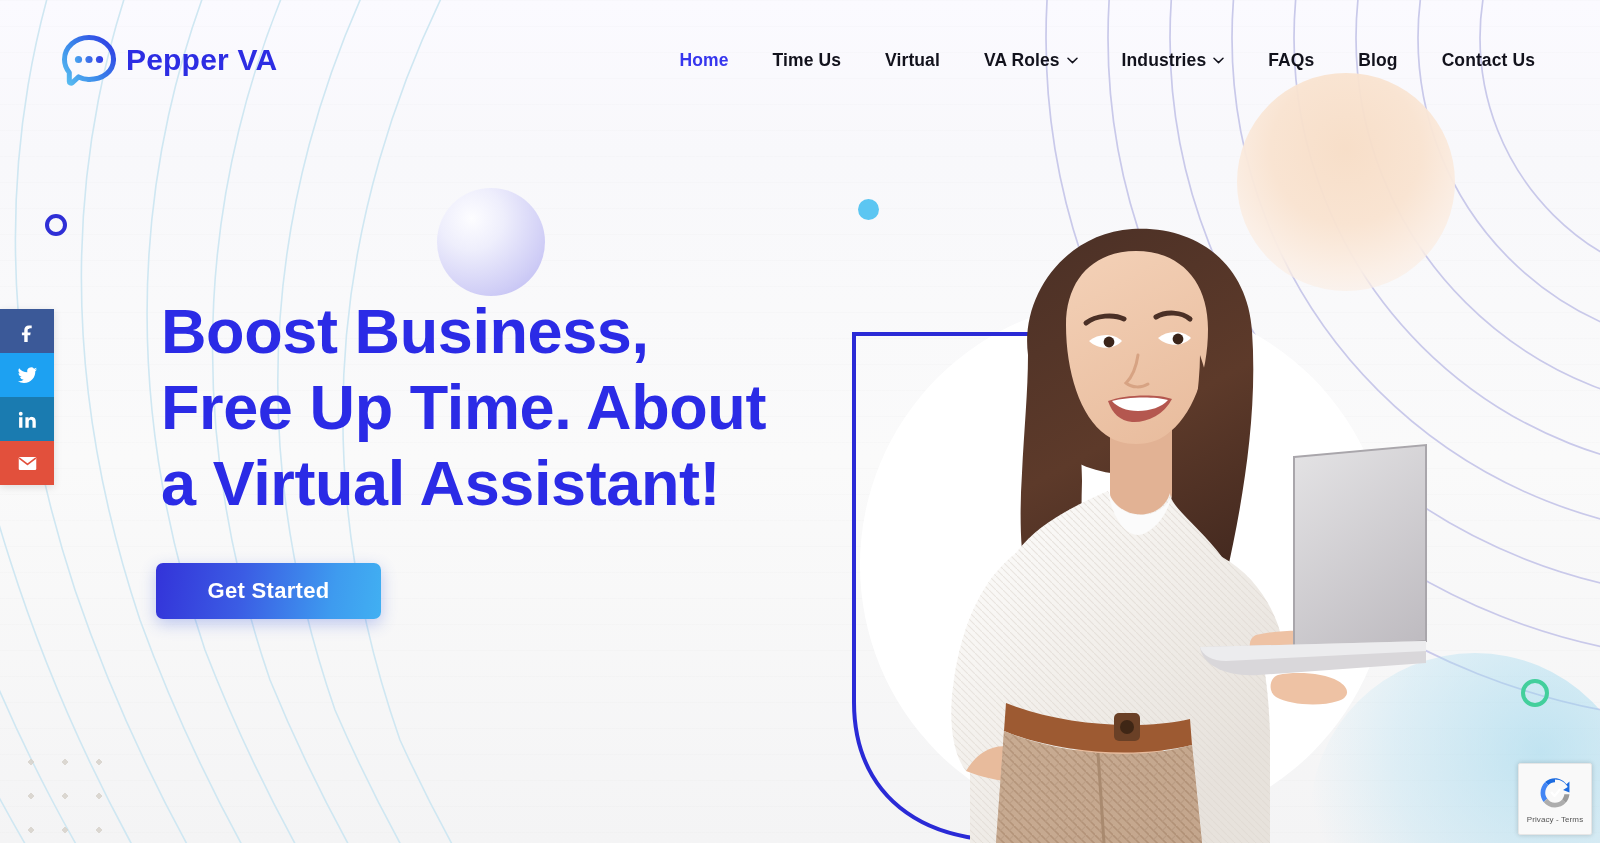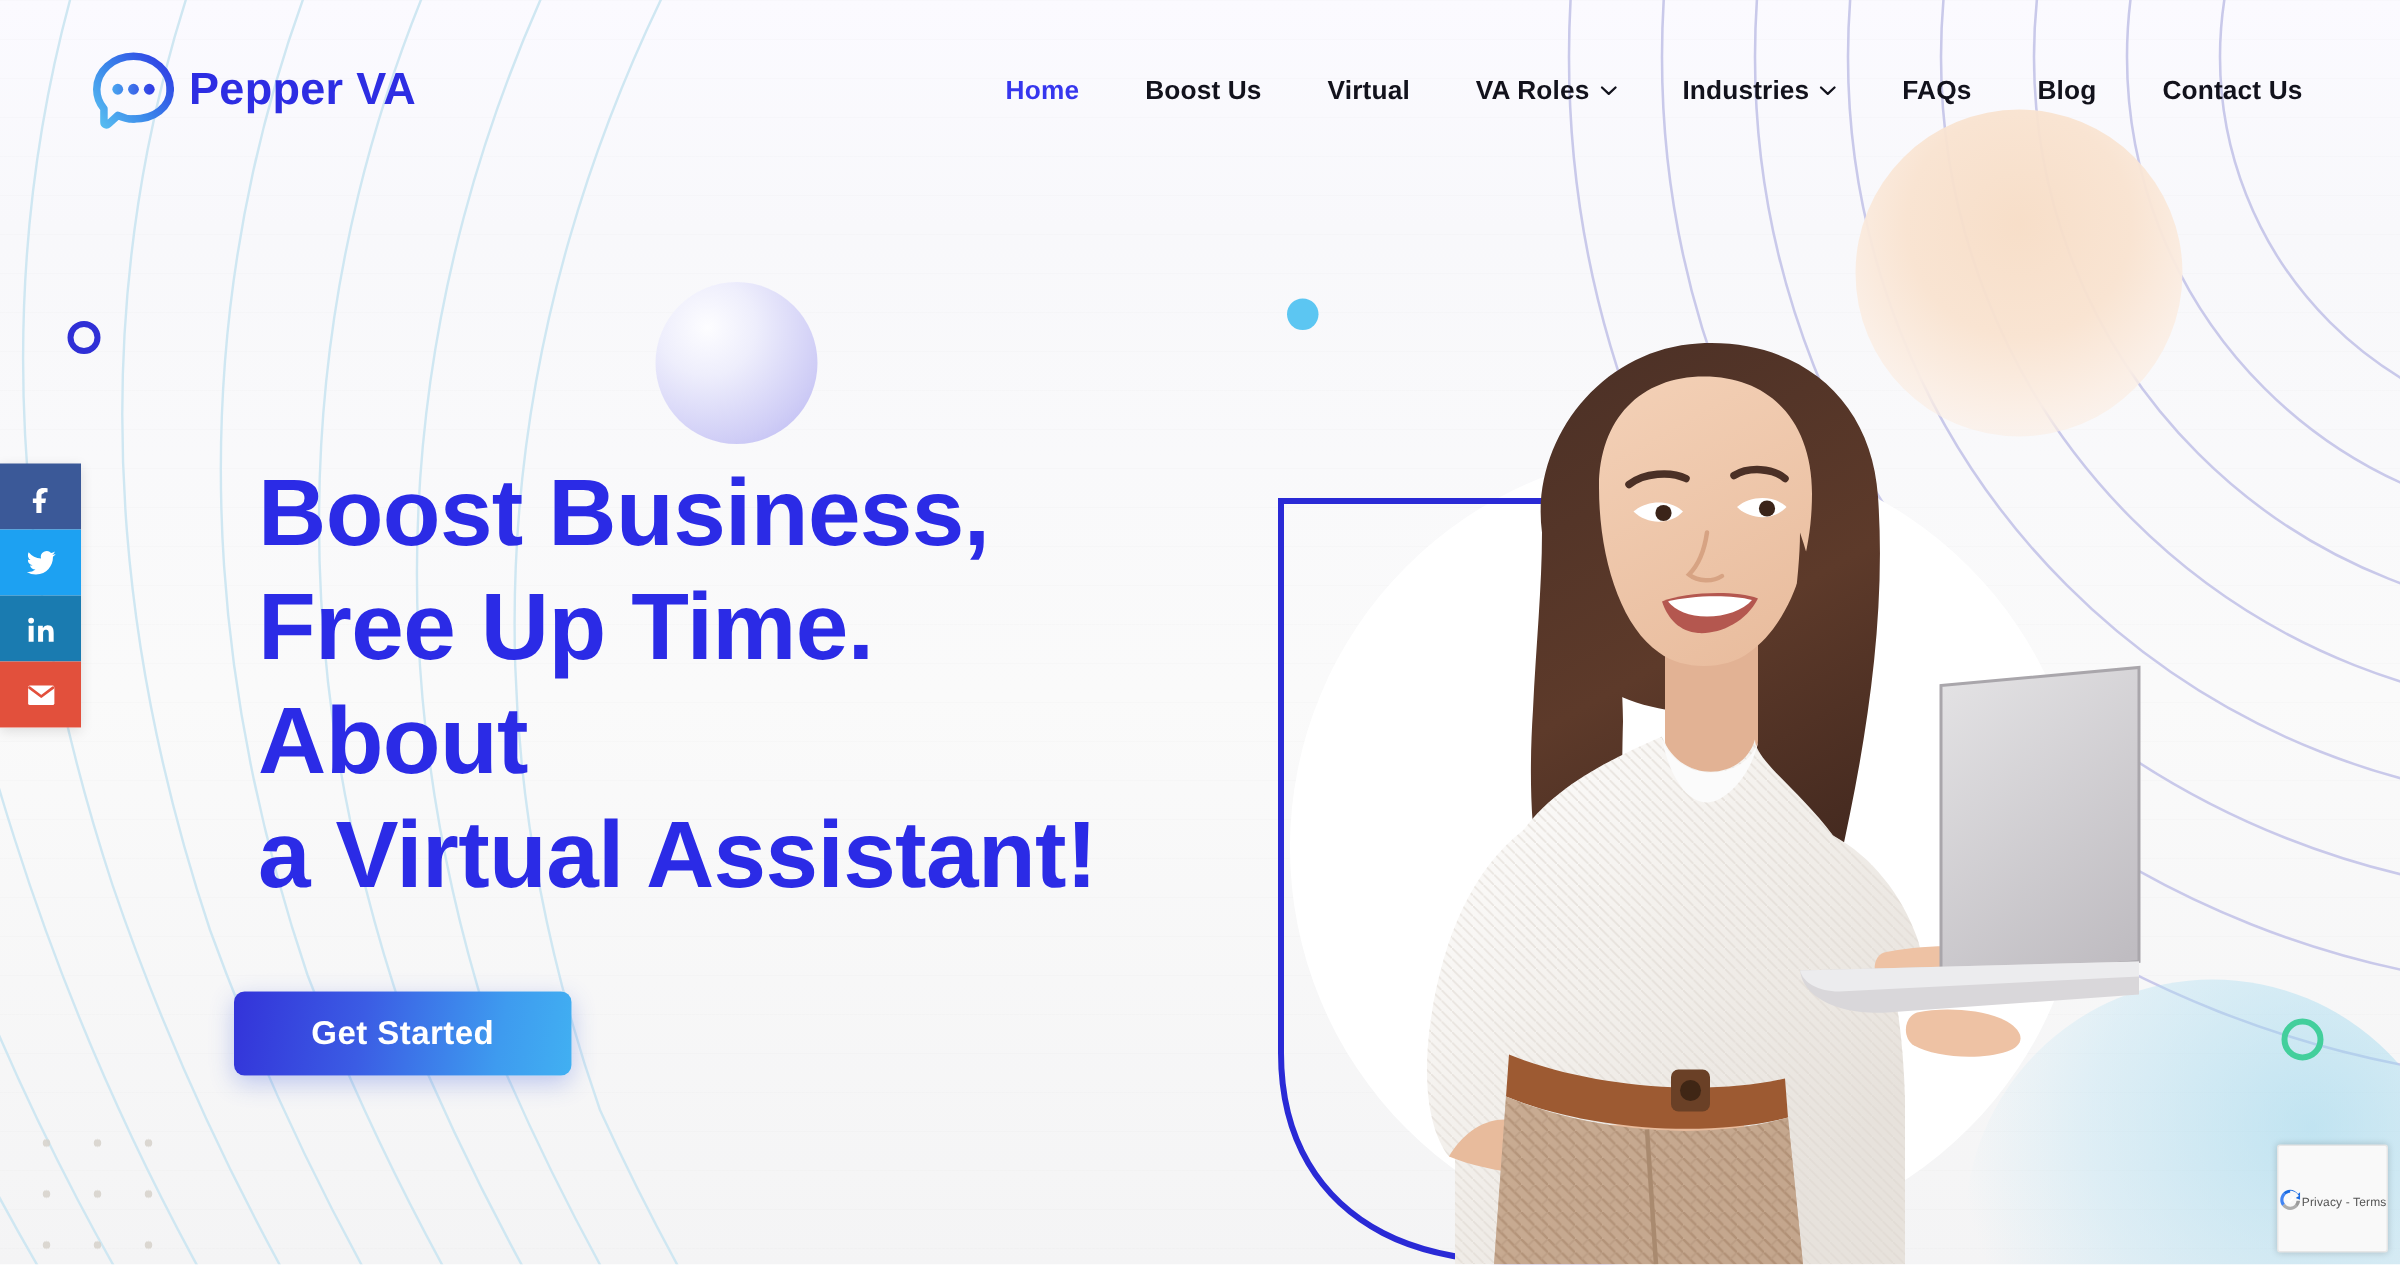--- a/index.html
+++ b/index.html
@@ -203,21 +203,21 @@
     left: 156px; top: 288px;
     width: 620px;
     z-index: 20;
   }
   .hero-title {
     font-size: 63px;
     line-height: 76px;
     font-weight: bold;
     color: #2b2be6;
     letter-spacing: -.4px;
-    margin: 16px;
+    margin: 5px;
   }
   .hero-sub {
     margin-top: 33px;
     font-size: 24px;
     line-height: 38.5px;
     color: #31313a;
     font-weight: normal;
     max-width: 575px;
   }
   .cta-btn {
@@ -251,21 +251,21 @@
   
   .recaptcha {
     position: absolute;
     right: 8px; bottom: 8px;
     width: 74px; height: 72px;
     background: #f9f9f9;
     border: 1px solid #e6e6e6;
     border-radius: 2px;
     box-shadow: 0 0 5px rgba(0,0,0,.18);
     display: flex;
-    flex-direction: row;
+    flex-direction: column;
     align-items: center;
     justify-content: center;
     z-index: 60;
     cursor: pointer;
   }
   .recaptcha-logo { width: 34px; height: 34px; display: block; margin-top: 2px; }
   .recaptcha-text {
     font-size: 8px;
     color: #555555;
     margin-top: 5px;
@@ -348,21 +348,21 @@
       <span class="brand-name">Pepper VA</span>
     </a>
 
     <nav class="nav">
 
       <a class="nav-item active" href="#">
         <span>Home</span>
       </a>
 
       <a class="nav-item" href="#">
-        <span>Boost Us</span>
+        <span>Time Us</span>
       </a>
 
       <a class="nav-item" href="#">
         <span>Virtual</span>
       </a>
 
       <a class="nav-item" href="#">
         <span>VA Roles</span>
         <svg class="caret" viewBox="0 0 11 7" fill="none">
           <path d="M1 1.3 L5.5 5.6 L10 1.3" stroke="#12121c" stroke-width="1.5" stroke-linecap="round" stroke-linejoin="round"></path>

